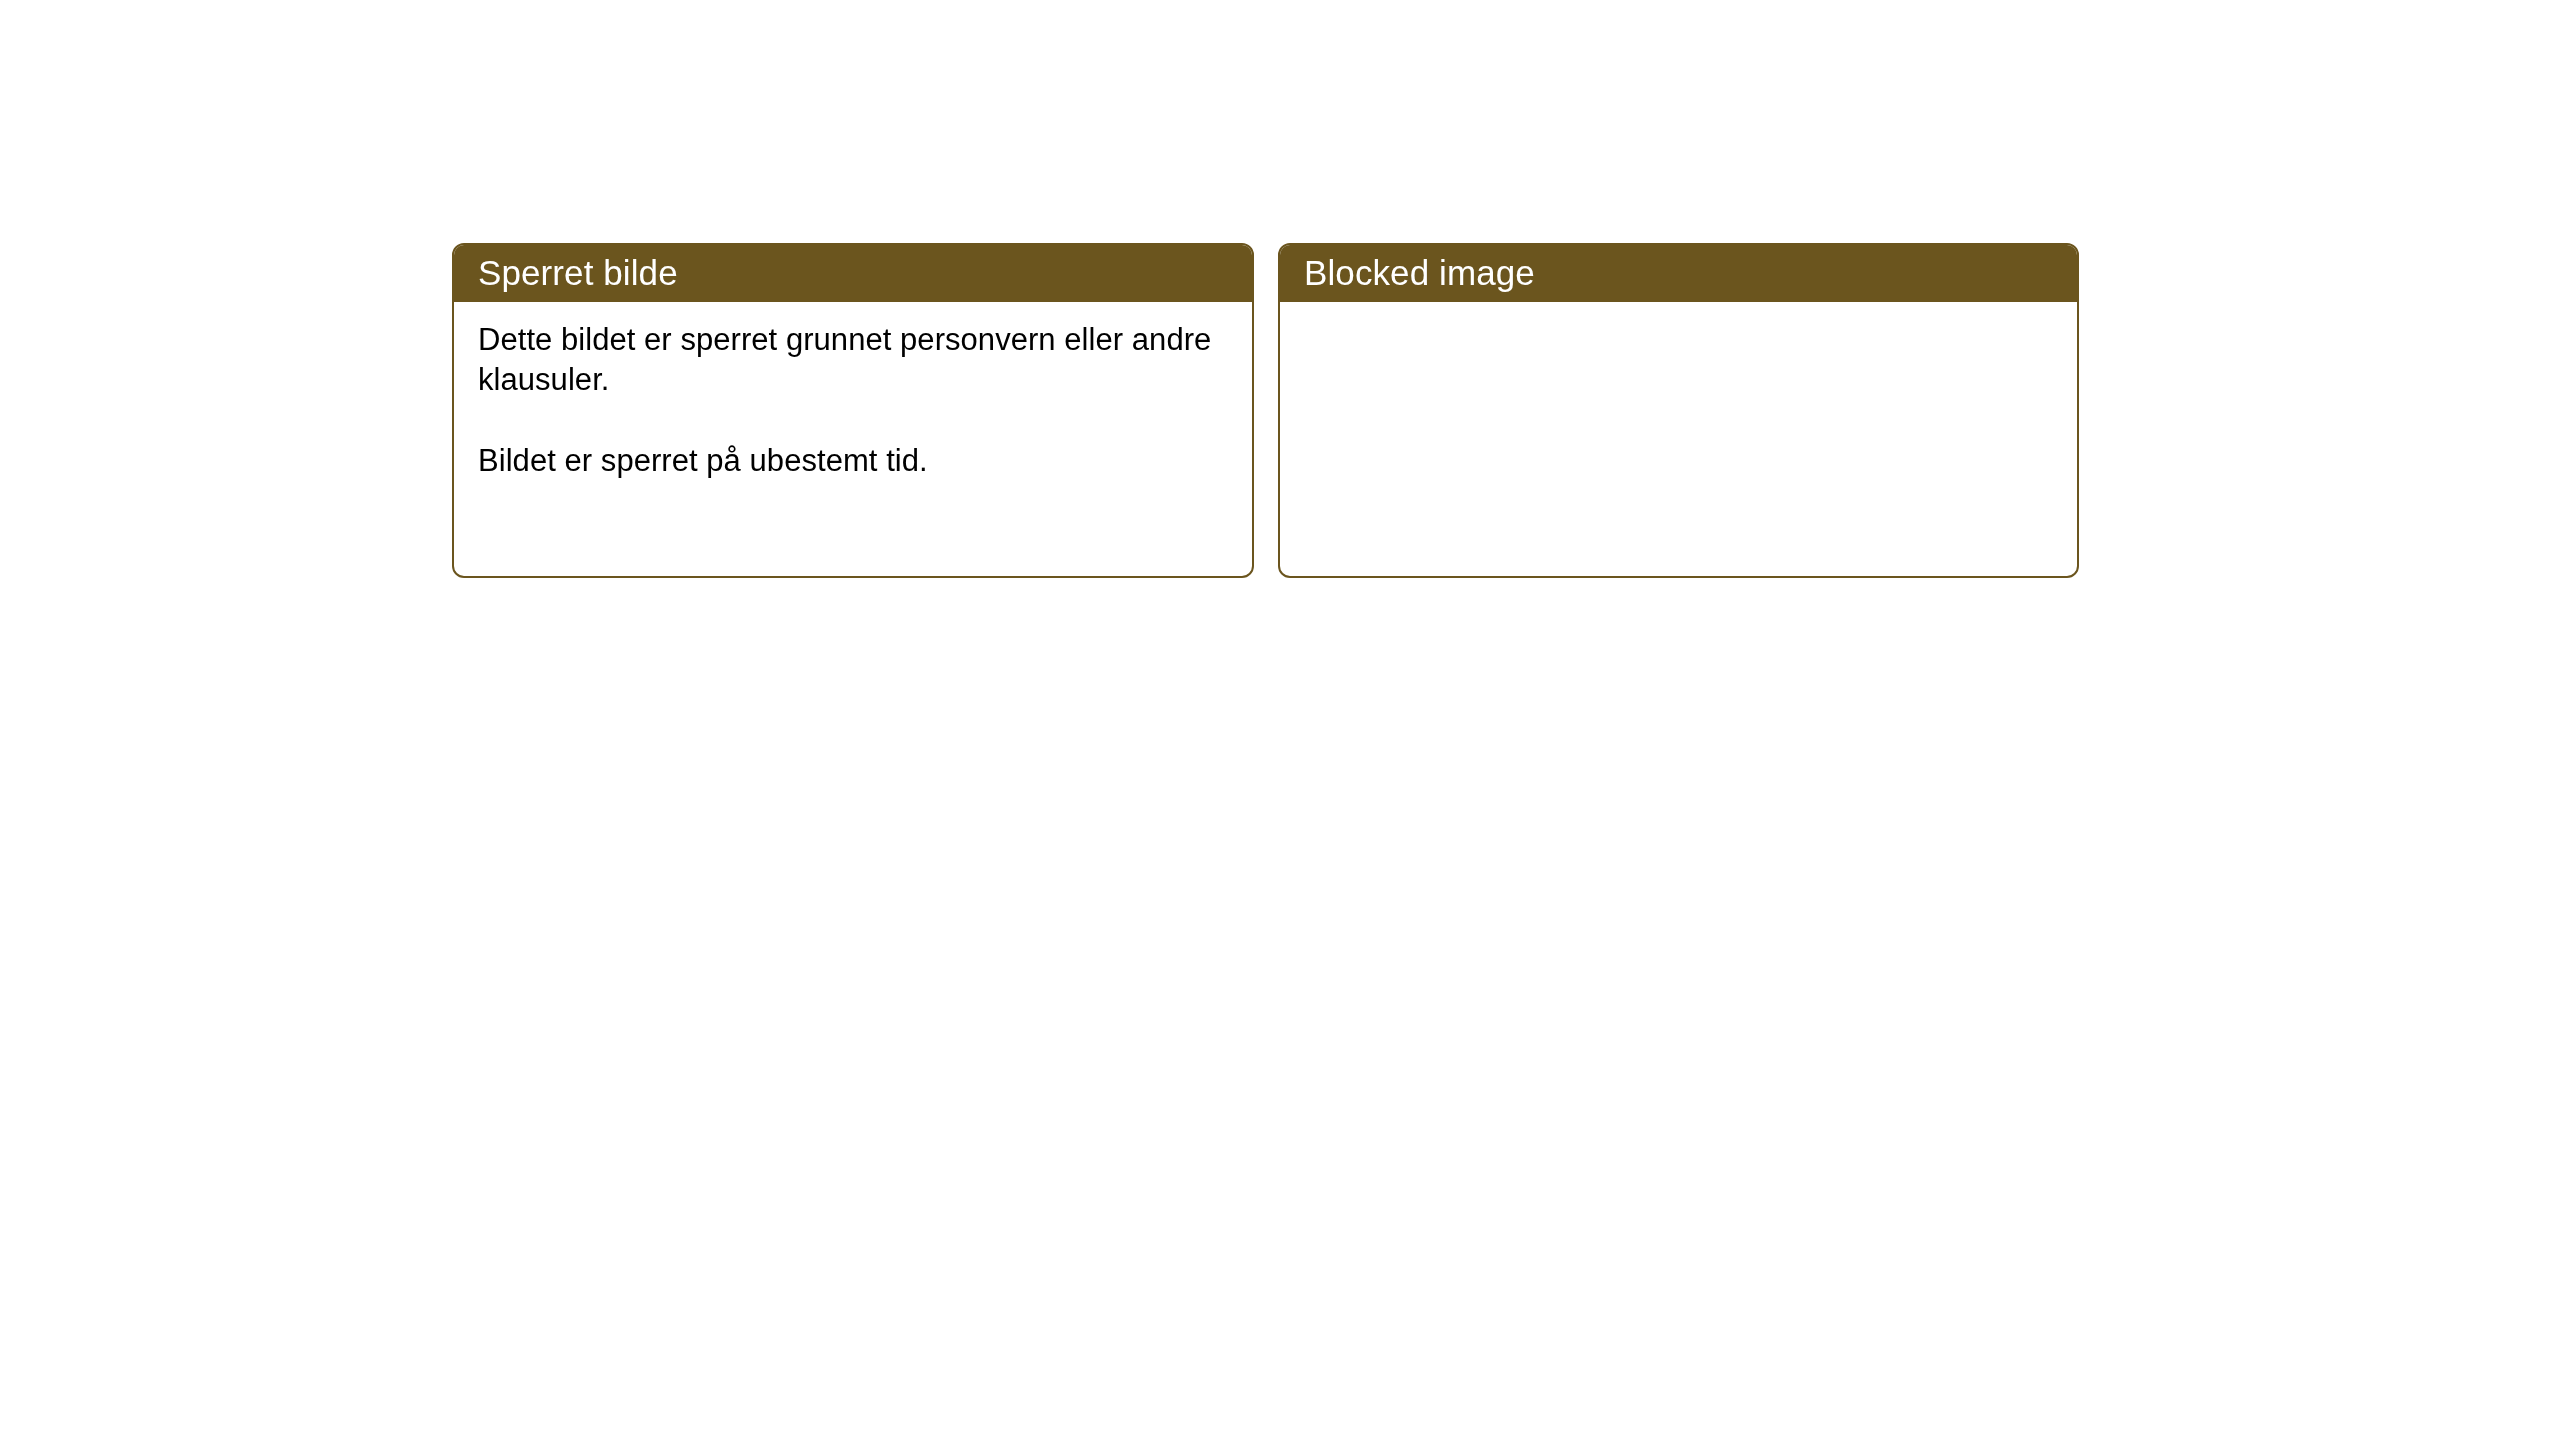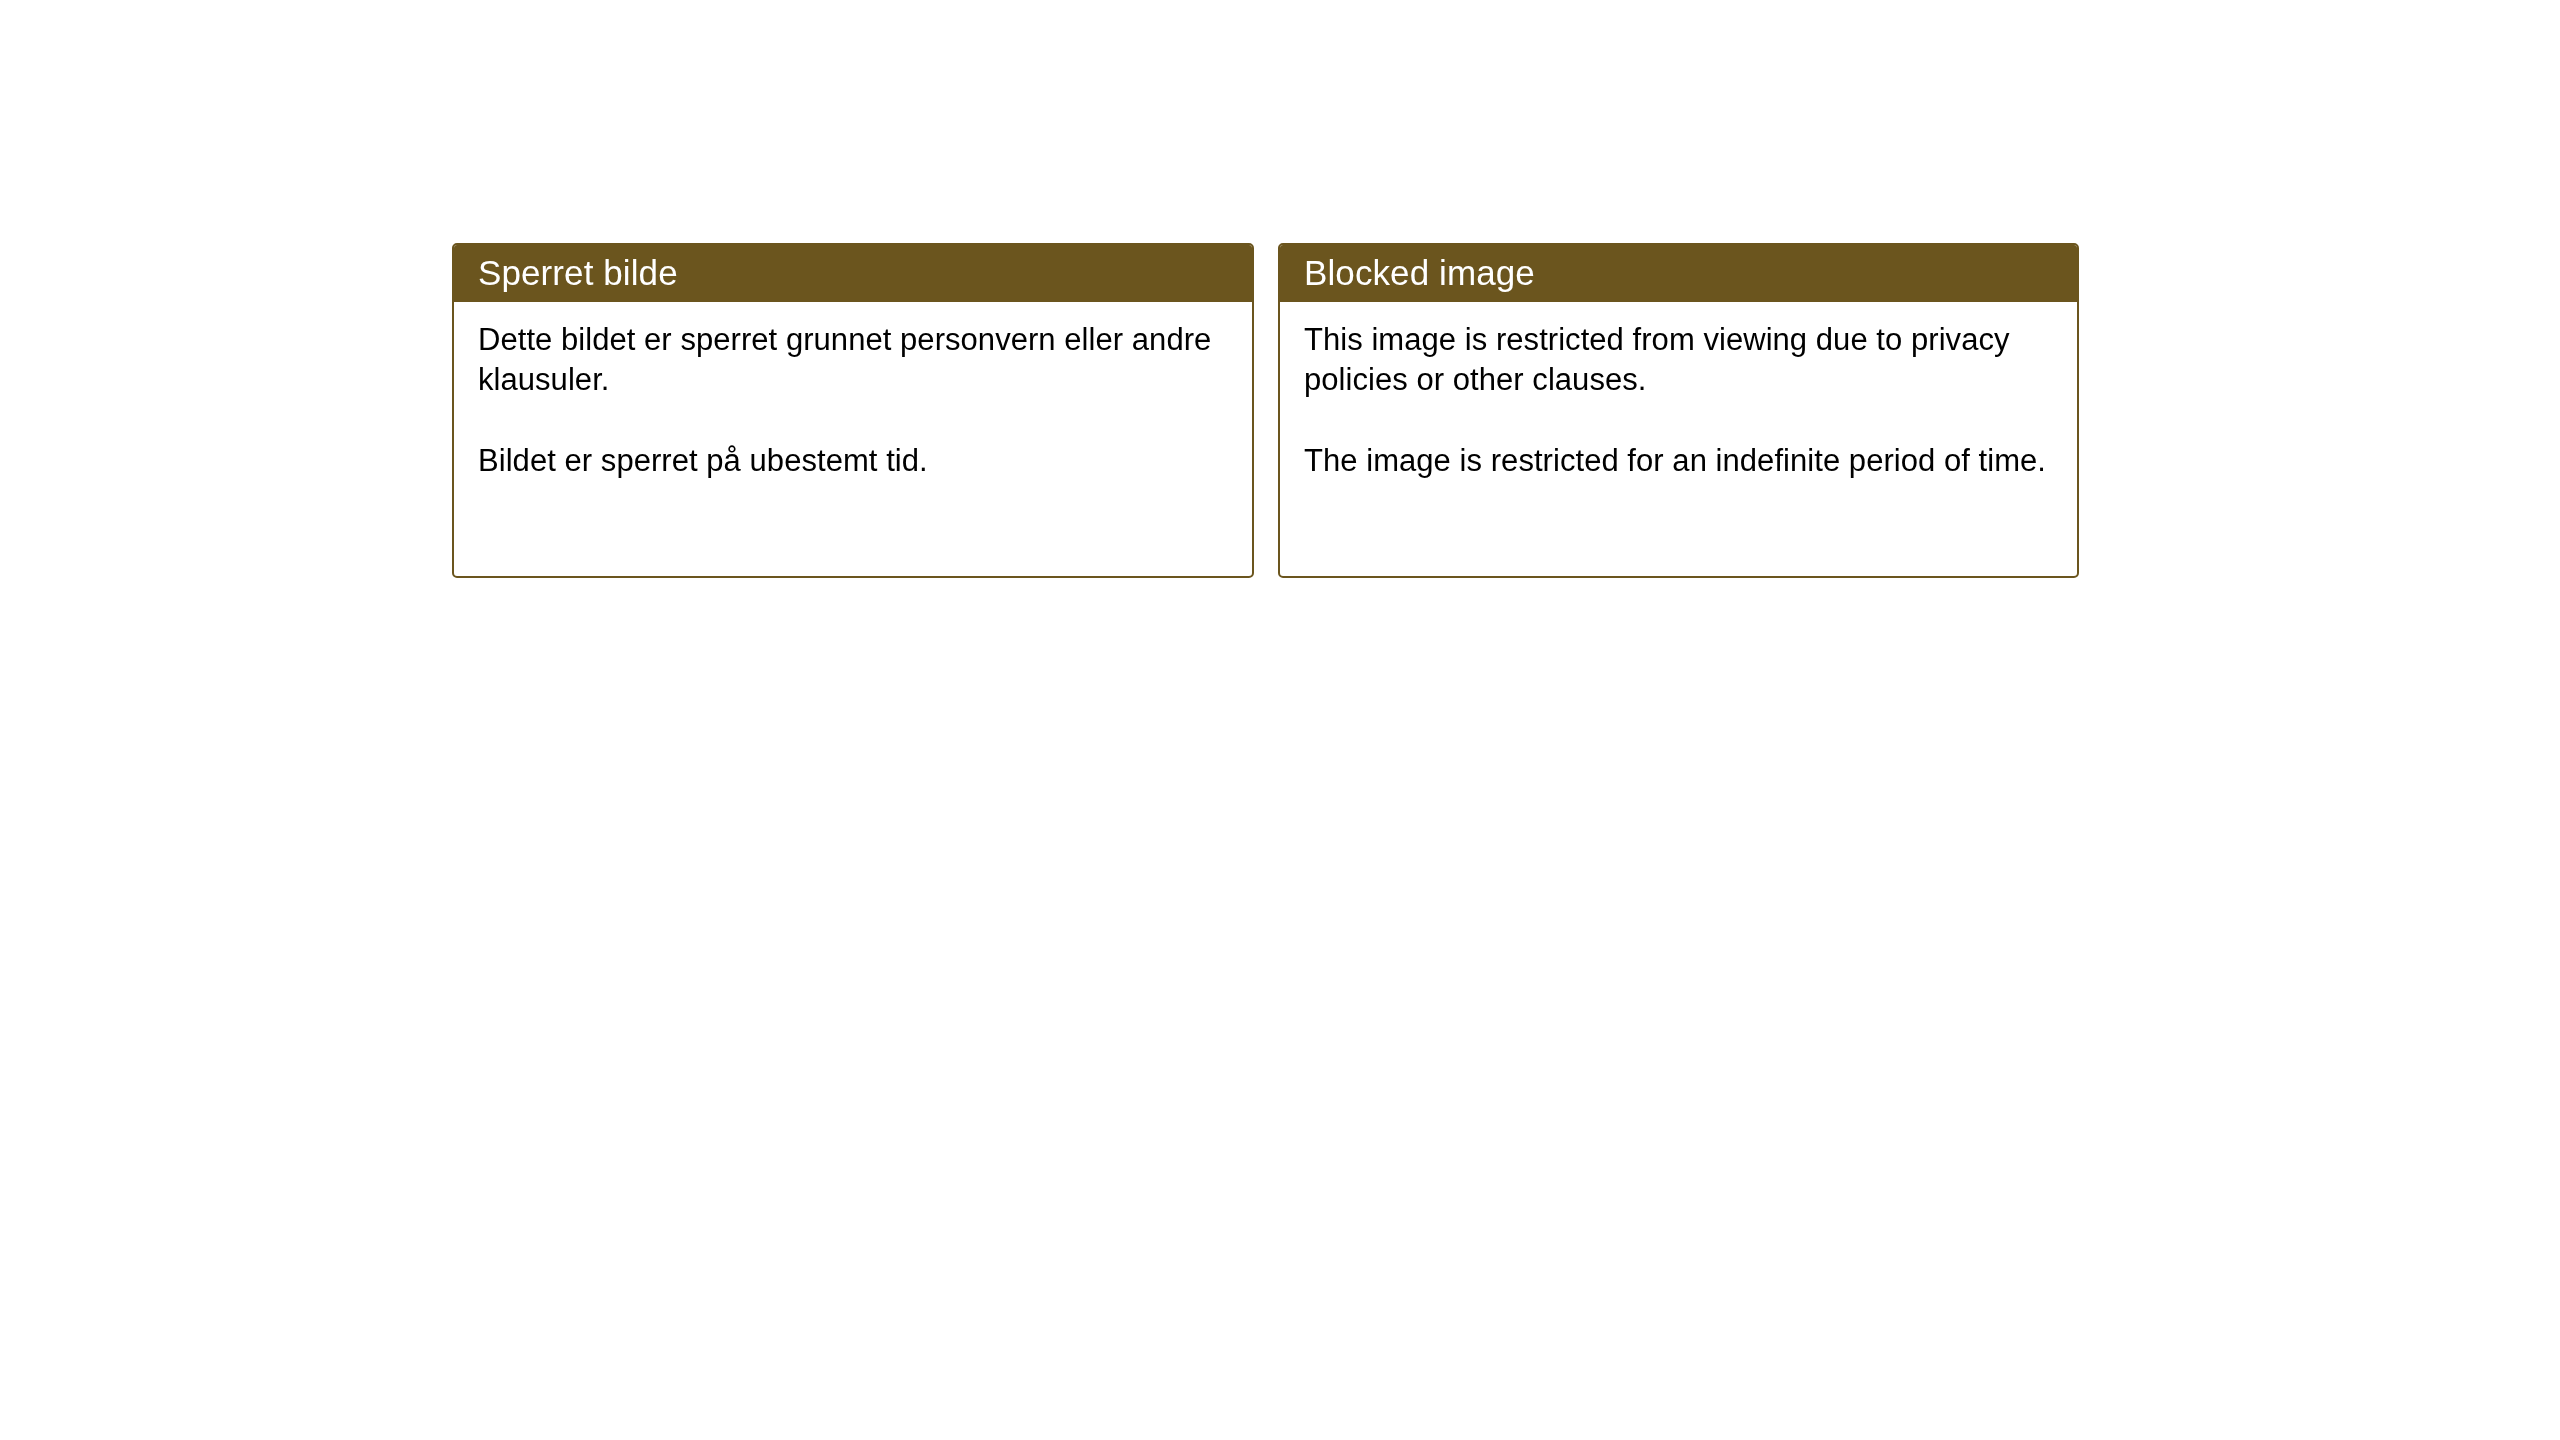--- a/index.html
+++ b/index.html
@@ -23,21 +23,21 @@
     background: #ffffff;
   }
 
   
   .notice-card {
     position: absolute;
     top: 243px;
     box-sizing: border-box;
     background: #ffffff;
     border: 2px solid #6B551E;
-    border-radius: 5px;
+    border-radius: 12px;
     overflow: hidden;
   }
 
   .notice-card.card-no {
     left: 452px;
     width: 802px;
     height: 335px;
   }
 
   .notice-card.card-en {
@@ -96,19 +96,15 @@
     <div class="card-body">
       <p class="card-paragraph">Dette bildet er sperret grunnet personvern eller andre klausuler.</p>
       <p class="card-paragraph">Bildet er sperret på ubestemt tid.</p>
     </div>
   </div>
 
   <div class="notice-card card-en">
     <div class="card-header">
       <span class="card-title">Blocked image</span>
     </div>
-    <div class="card-body">
-      <p class="card-paragraph">This image is restricted from viewing due to privacy policies or other clauses.</p>
-      <p class="card-paragraph">The image is restricted for an indefinite period of time.</p>
-    </div>
   </div>
 
 </div>
 
 </body></html>

